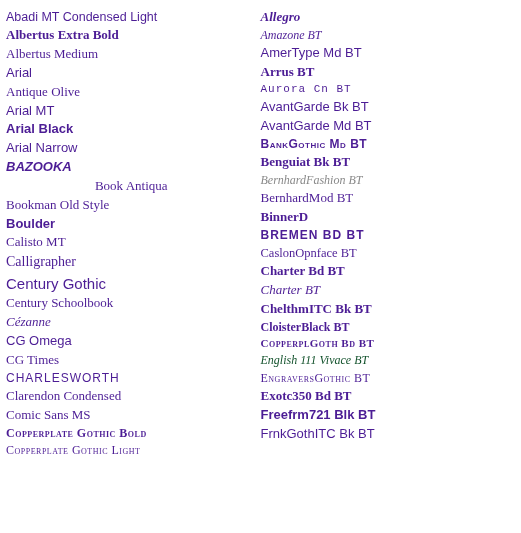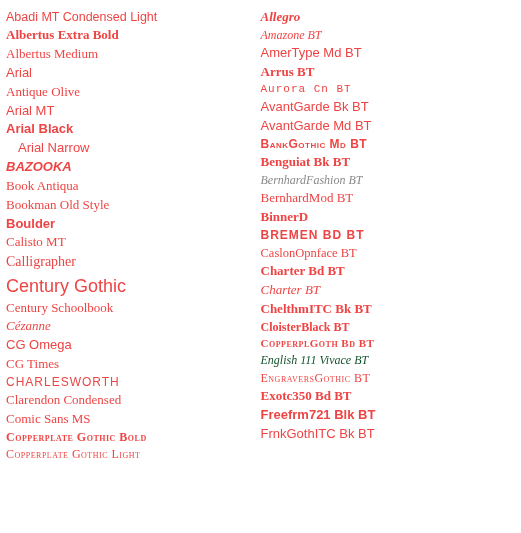--- a/index.html
+++ b/index.html
@@ -17,38 +17,38 @@
       display: flex;
       gap: 0;
     }
     .column {
       flex: 1;
       padding-right: 4px;
     }
     .font-item {
       display: block;
       white-space: nowrap;
-      color: #ef4444;
+      color: #4c1d95;
     }
     
     .f-abadi { font-family: 'Arial Narrow', Arial, sans-serif; font-weight: normal; font-size: 12.5px; }
     .f-albertus-bold { font-family: Georgia, serif; font-weight: bold; font-size: 13px; }
     .f-albertus-med { font-family: Georgia, serif; font-weight: normal; font-size: 13px; }
     .f-antique { font-family: 'Palatino Linotype', Palatino, serif; font-size: 13px; }
     .f-arial { font-family: Arial, sans-serif; font-size: 13px; }
     .f-arial-black { font-family: 'Arial Black', Arial, sans-serif; font-weight: 900; font-size: 13px; }
     .f-arial-mt { font-family: Arial, sans-serif; font-size: 13px; }
-    .f-arial-narrow { font-family: 'Arial Narrow', Arial, sans-serif; font-size: 13px; margin-left: 12px; }
+    .f-arial-narrow { font-family: 'Arial Narrow', Arial, sans-serif; font-size: 13px; }
     .f-bazooka { font-family: Impact, sans-serif; font-weight: bold; font-style: italic; font-size: 13px; }
-    .f-book-antiqua { font-family: 'Book Antiqua', Palatino, serif; font-size: 13px; }
+    .f-book-antiqua { font-family: 'Book Antiqua', Palatino, serif; font-size: 13px; text-align: center; }
     .f-bookman { font-family: 'Bookman Old Style', Georgia, serif; font-size: 13px; }
     .f-boulder { font-family: Arial, sans-serif; font-weight: bold; font-size: 13px; }
     .f-calisto { font-family: 'Calisto MT', Georgia, serif; font-size: 13px; }
     .f-calligrapher { font-family: 'Brush Script MT', cursive; font-size: 14px; }
-    .f-century-gothic { font-family: 'Century Gothic', 'Gill Sans', sans-serif; font-size: 18px; }
+    .f-century-gothic { font-family: 'Century Gothic', 'Gill Sans', sans-serif; font-size: 15px; }
     .f-century-schoolbook { font-family: 'Century Schoolbook', 'New Century Schoolbook', Century, serif; font-size: 13px; }
     .f-cezanne { font-family: 'Segoe Script', cursive; font-style: italic; font-size: 13px; }
     .f-cg-omega { font-family: Arial, sans-serif; font-size: 13px; }
     .f-cg-times { font-family: Georgia, serif; font-size: 13px; }
     .f-charlesworth { font-family: 'Arial Black', Impact, sans-serif; font-size: 12px; letter-spacing: 1px; }
     .f-chaucer { font-family: 'Times New Roman', serif; font-style: italic; font-size: 13px; }
     .f-clarendon { font-family: Georgia, serif; font-size: 13px; }
     .f-comic-sans { font-family: 'Comic Sans MS', cursive; font-size: 13px; }
     .f-copperplate-bold { font-family: 'Copperplate Gothic Bold', 'Copperplate', serif; font-weight: bold; font-variant: small-caps; font-size: 12px; letter-spacing: 0.5px; }
     .f-copperplate-light { font-family: 'Copperplate Gothic Light', 'Copperplate', serif; font-variant: small-caps; font-size: 12px; letter-spacing: 0.5px; }

